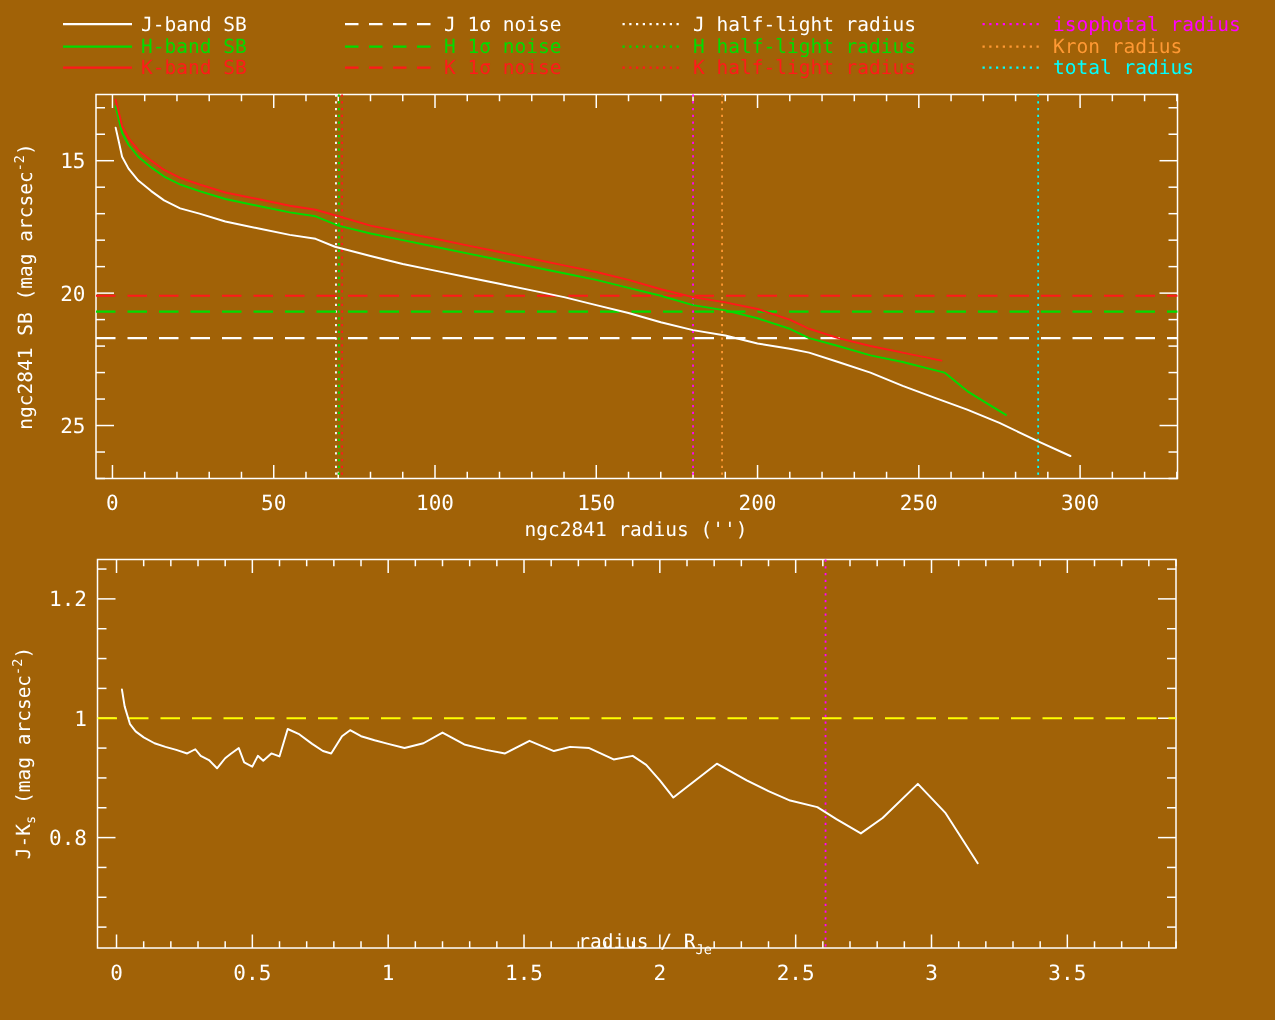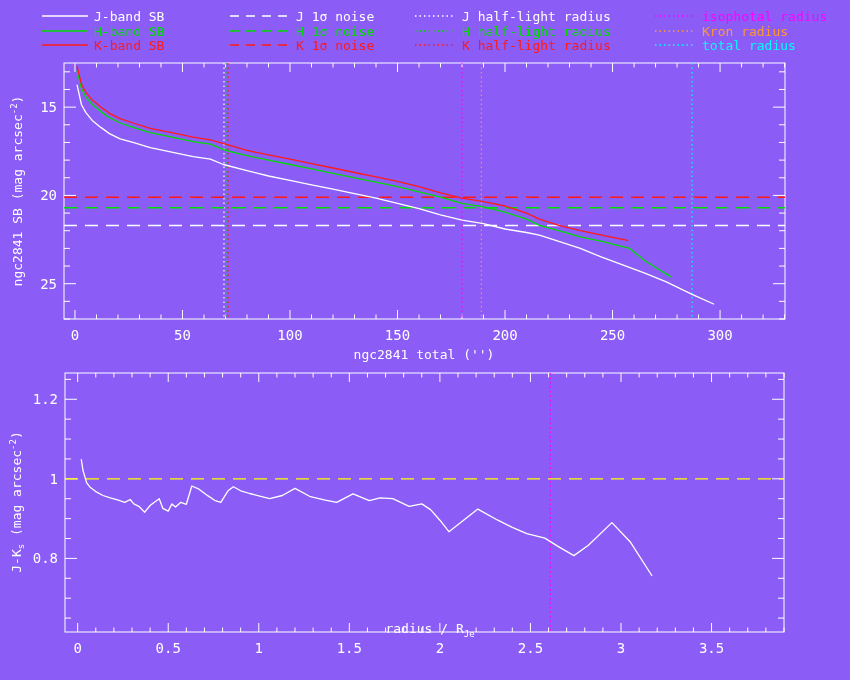--- a/index.html
+++ b/index.html
@@ -1,16 +1,16 @@
 <!DOCTYPE html>
 <html><head>
 <meta charset="utf-8">
 <style>
   html,body{margin:0;padding:0;background:#000;}
-  #figure{position:relative;width:850px;height:680px;background:#8b5cf6;overflow:hidden;
+  #figure{position:relative;width:850px;height:680px;background:#a16207;overflow:hidden;
           font-family:"DejaVu Sans Mono", monospace;}
   #plot-svg{position:absolute;left:0;top:0;}
   .axis-title{position:absolute;color:#fff;font-size:13px;white-space:nowrap;}
   .vlabel{transform:translate(-50%,-50%) rotate(-90deg);}
   .hlabel{transform:translate(-50%,-50%);}
   .axis-title sup{font-size:9px;}
   .axis-title sub{font-size:9px;}
   svg text{font-family:"DejaVu Sans Mono", monospace;}
 </style>
 </head>
@@ -318,21 +318,21 @@
         <line x1="65" x2="784" y1="478.8279569892473" y2="478.8279569892473" stroke="#ffff00" stroke-width="1.4" stroke-dasharray="13 8"></line>
         <polyline points="81.3,459.7 83.1,470.9 86.7,482.8 90.4,487.6 95.8,491.6 103.0,495.5 110.3,497.9 117.5,499.9 124.8,502.3 130.2,499.5 133.8,503.9 139.3,506.7 144.7,512.2 150.1,505.5 153.7,502.7 159.2,498.7 162.8,508.3 168.2,511.1 171.9,503.9 175.5,507.1 180.9,502.3 186.3,504.3 191.8,486.0 199.0,489.2 208.1,495.9 215.3,500.7 220.8,502.3 228.0,490.8 233.4,486.8 240.7,490.8 249.7,493.5 258.8,495.9 269.7,498.7 282.3,495.5 295.0,488.4 309.5,496.3 324.0,499.9 336.7,502.3 353.0,493.9 369.3,500.7 380.1,497.9 392.8,498.7 409.1,506.3 421.8,503.9 430.8,509.9 439.9,520.2 448.9,531.7 477.9,509.1 497.8,520.2 512.3,527.4 526.8,533.7 544.9,538.1 557.6,546.1 573.9,555.6 588.4,545.3 611.9,522.6 630.1,541.7 651.8,575.5" fill="none" stroke="#ffffff" stroke-width="1.3" stroke-linejoin="round" stroke-linecap="round"></polyline>
       </g>
     </svg>
 
   <div class="axis-title vlabel" style="left:17px;top:191px;">
     <span>ngc2841 SB (mag arcsec</span><sup>-2</sup><span>)</span>
   </div>
 
   <div class="axis-title hlabel" style="left:424px;top:354px;">
-    <span>ngc2841 total ('')</span>
+    <span>ngc2841 radius ('')</span>
   </div>
 
   <div class="axis-title vlabel" style="left:17px;top:502px;">
     <span>J-K</span><sub>s</sub><span> (mag arcsec</span><sup>-2</sup><span>)</span>
   </div>
 
   <div class="axis-title hlabel" style="left:430px;top:630px;">
     <span>radius / R</span><sub>Je</sub>
   </div>
 </div>

